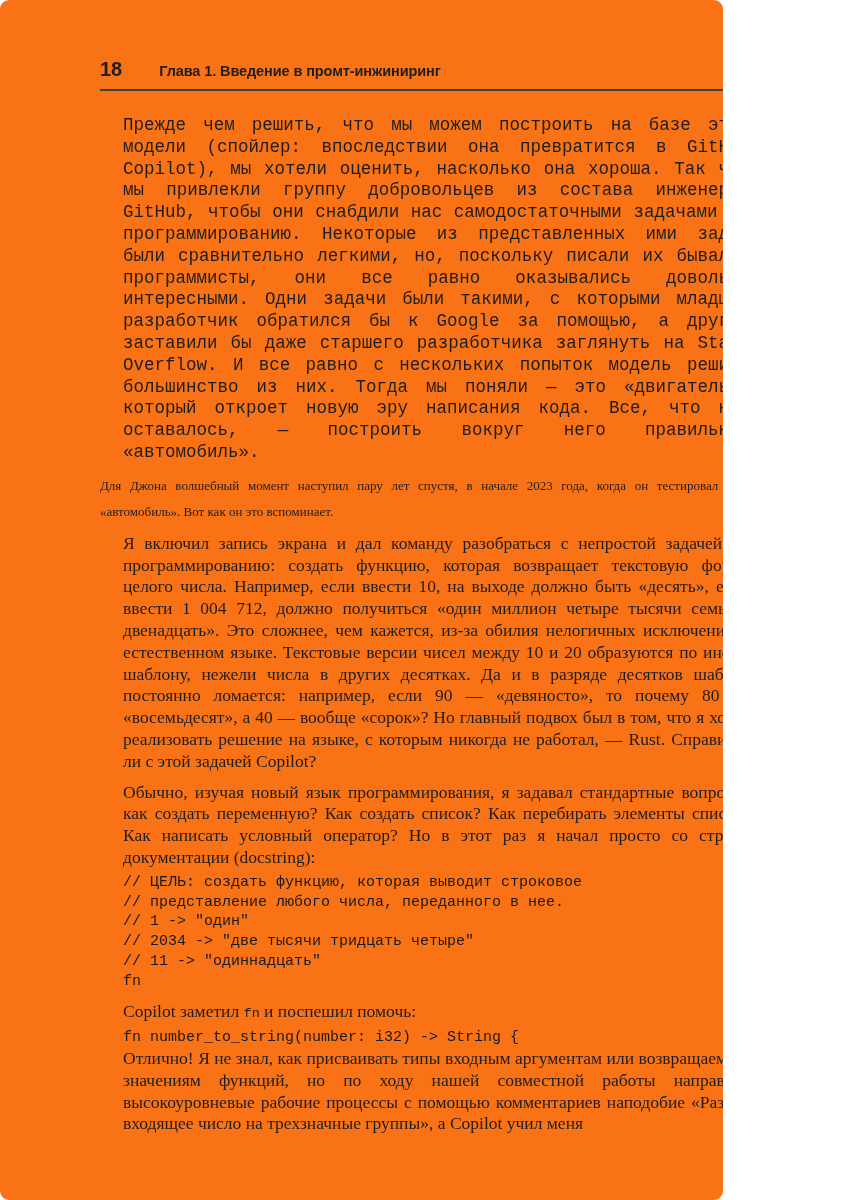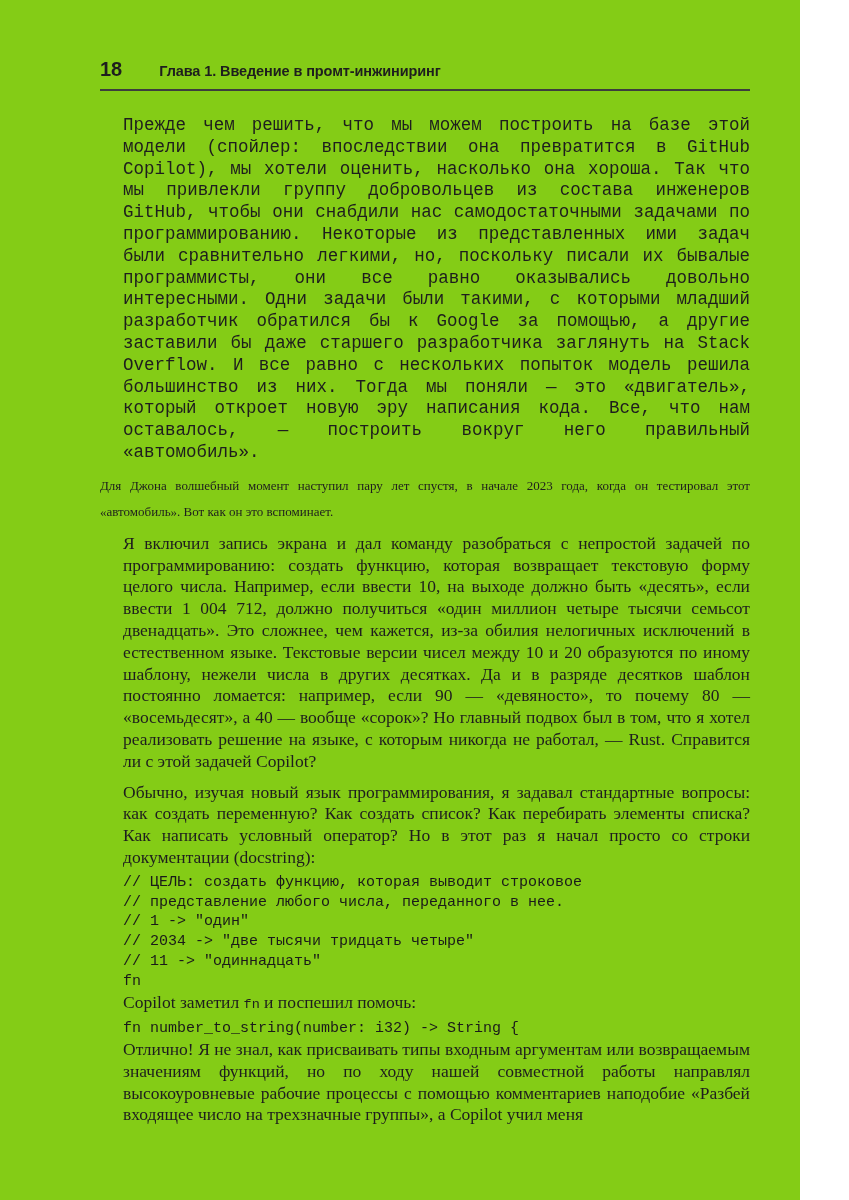--- a/index.html
+++ b/index.html
@@ -1,22 +1,23 @@
 <!DOCTYPE html>
 <html lang="ru"><head>
 <meta charset="utf-8">
 <style>
   html, body { margin: 0; padding: 0; background: #ffffff; }
   .page {
     position: relative;
-    width: 800px;
+    width: 723px;
     height: 1200px;
-    background: #84cc16;
+    background: #f97316;
     color: #1e1e1e;
     overflow: hidden;
+    border-radius: 9px;
   }
   .running-head {
     position: absolute;
     left: 100px;
     top: 58px;
     width: 650px;
     padding-bottom: 9px;
     border-bottom: 2.5px solid #3d3d3d;
     display: flex;
     align-items: baseline;
@@ -64,21 +65,21 @@
     white-space: pre;
     color: #1a1a1a;
   }
   .inline-code {
     font-family: "Liberation Mono", monospace;
     font-size: 13.5px;
   }
   .mt-quote1 { margin-top: 22px; font-family: Liberation Mono, monospace; }
   .mt-quote2 { margin-top: 8px; }
   .mt-quote3 { margin-top: 9px; }
-  .mt-q4     { margin-top: 1px; }
+  .mt-q4     { margin-top: 10px; }
   .mt-code2  { margin-top: 3px; }
   .mt-quote5 { margin-top: 0; }
 </style>
 </head>
 <body>
 
 <div class="page">
 
   <header class="running-head">
     <span class="pagenum">18</span>

